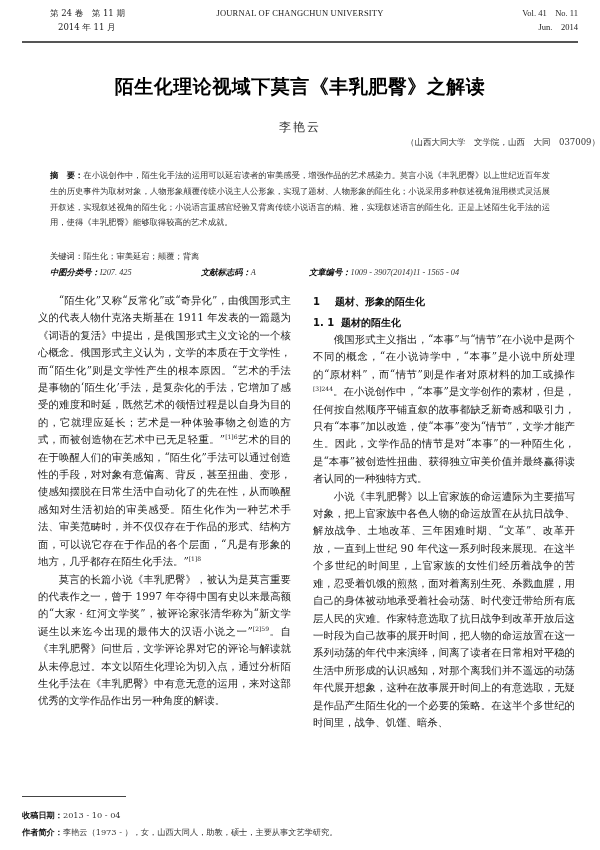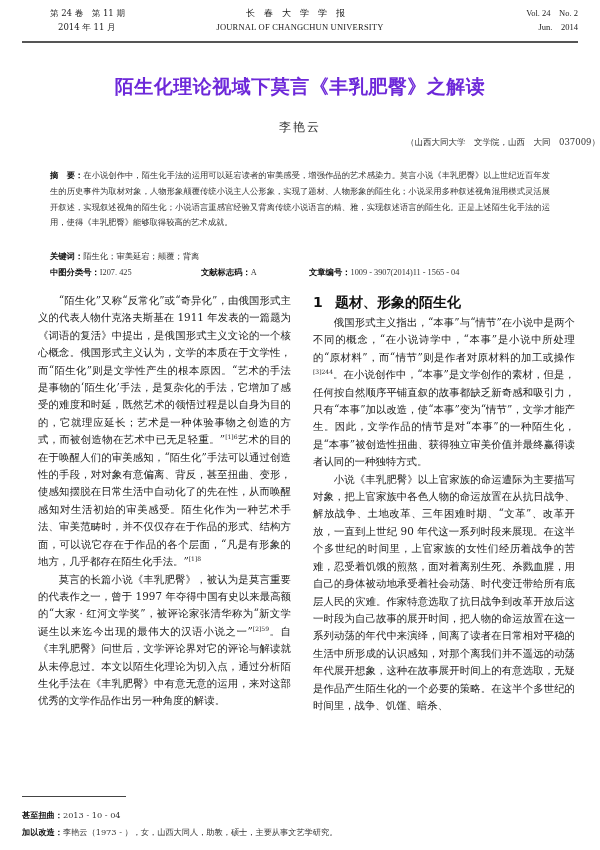--- a/index.html
+++ b/index.html
@@ -10,62 +10,61 @@
   }
   .hdr { position: absolute; left: 22px; right: 22px; top: 6px; height: 34px; }
   .hdr-left { position: absolute; left: 0; top: 0; font-size: 8.5px; line-height: 14px; margin-left: 28px; }
   .hdr-left .l2 { padding-left: 8px; }
   .hdr-center { position: absolute; left: 0; right: 0; top: 0; text-align: center; font-size: 8.5px; line-height: 14px; }
   .hdr-center .cn { letter-spacing: 9px; font-size: 9px; }
   .hdr-center .en { font-family: "Liberation Serif", serif; font-size: 8.5px; letter-spacing: 0.2px; }
   .hdr-right { position: absolute; right: 0; top: 0; text-align: right; font-family: "Liberation Serif", serif; font-size: 8.5px; line-height: 14px; }
   .hdr-rule { position: absolute; left: 22px; right: 22px; top: 41px; height: 2px; background: #555; }
 
-  .title { position: absolute; left: 0; right: 0; top: 74px; text-align: center; font-family: "DejaVu Sans", sans-serif; font-weight: bold; font-size: 19px; letter-spacing: 0.5px; color: #6d28d9; }
+  .title { position: absolute; left: 0; right: 0; top: 74px; text-align: center; font-family: "DejaVu Sans", sans-serif; font-weight: bold; font-size: 19px; letter-spacing: 0.5px; color: #000000; }
   .author { position: absolute; left: 0; right: 0; top: 119px; text-align: center; font-size: 12px; letter-spacing: 2px; color: #333; }
   .affil { position: absolute; left: 0; right: 0; top: 137px; text-align: right; font-size: 8.5px; color: #333; }
 
   .abstract { position: absolute; left: 50px; right: 50px; top: 168px; font-size: 8.3px; line-height: 15.8px; color: #333; text-align: justify; }
   .abstract .lbl { font-family: "DejaVu Sans", sans-serif; font-weight: bold; color: #111; }
   .kw { position: absolute; left: 50px; right: 50px; top: 249px; font-size: 8.3px; line-height: 14px; color: #333; }
-  .kw .lbl { font-family: "DejaVu Sans", sans-serif; font-weight: bold; color: #111; }
+  .kw .lbl { font-family: "DejaVu Sans", sans-serif; font-weight: normal; color: #111; }
   .cls { position: absolute; left: 50px; right: 50px; top: 265px; font-size: 8.3px; line-height: 14px; color: #333; font-family: "Liberation Serif", serif; }
   .cls .lbl { font-family: "DejaVu Sans", sans-serif; font-weight: bold; color: #111; }
-  .cls span.item { display: inline-block; }
+  .cls span.item { display: inline-block; font-style: italic; }
   .cls .i1 { width: 120px; }
   .cls .i2 { width: 108px; margin-left: 31px; }
 
   .col { position: absolute; top: 292px; font-size: 10.4px; line-height: 17.4px; color: #222; text-align: justify; }
   .col-left { left: 38px; width: 253px; }
   .col-right { left: 313px; width: 262px; }
   .col p { margin: 0; text-indent: 2em; }
   sup { font-size: 6px; vertical-align: 4px; line-height: 0; }
-  .h1 { font-family: "DejaVu Sans", sans-serif; font-weight: bold; font-size: 14px; line-height: 20px; margin: 0 0 2px 0; color: #111; }
+  .h1 { font-family: "DejaVu Sans", sans-serif; font-weight: bold; font-size: 10px; line-height: 20px; margin: 0 0 2px 0; color: #111; }
   .h1 .num { display: inline-block; width: 22px; }
   .h2 { font-family: "DejaVu Sans", sans-serif; font-weight: bold; font-size: 10px; line-height: 17px; margin: 0; color: #111; }
   .h2 .num { display: inline-block; width: 28px; }
 
   .foot-rule { position: absolute; left: 22px; top: 796px; width: 104px; height: 1px; background: #444; }
   .foot { position: absolute; left: 22px; right: 22px; top: 807px; font-size: 8.2px; line-height: 17px; color: #333; }
   .foot .lbl { font-family: "DejaVu Sans", sans-serif; font-weight: bold; color: #111; }
 </style>
 </head>
 <body>
 
 <div class="hdr">
   <div class="hdr-left">
     <div>第 24 卷　第 11 期</div>
     <div class="l2">2014 年 11 月</div>
   </div>
   <div class="hdr-center">
-    <div class="cn">长春大学学报</div>
     <div class="en">JOURNAL OF CHANGCHUN UNIVERSITY</div>
   </div>
   <div class="hdr-right">
-    <div>Vol. 24　No. 2</div>
+    <div>Vol. 41　No. 11</div>
     <div>Jun.　2014</div>
   </div>
 </div>
 <div class="hdr-rule"></div>
 
 <div class="title">陌生化理论视域下莫言《丰乳肥臀》之解读</div>
 <div class="author">李艳云</div>
 <div class="affil">（山西大同大学　文学院，山西　大同　037009）</div>
 
 <div class="abstract">
@@ -80,21 +79,22 @@
   <span class="item i1"><span class="lbl">中图分类号：</span><span>I207. 425</span></span><span class="item i2"><span class="lbl">文献标志码：</span><span>A</span></span><span class="item"><span class="lbl">文章编号：</span><span>1009 - 3907(2014)11 - 1565 - 04</span></span>
 </div>
 
 <div class="col col-left">
   <p><span>“陌生化”又称“反常化”或“奇异化”，由俄国形式主义的代表人物什克洛夫斯基在 1911 年发表的一篇题为《词语的复活》中提出，是俄国形式主义文论的一个核心概念。俄国形式主义认为，文学的本质在于文学性，而“陌生化”则是文学性产生的根本原因。“艺术的手法是事物的‘陌生化’手法，是复杂化的手法，它增加了感受的难度和时延，既然艺术的领悟过程是以自身为目的的，它就理应延长；艺术是一种体验事物之创造的方式，而被创造物在艺术中已无足轻重。”</span><sup>[1]6</sup><span>艺术的目的在于唤醒人们的审美感知，“陌生化”手法可以通过创造性的手段，对对象有意偏离、背反，甚至扭曲、变形，使感知摆脱在日常生活中自动化了的先在性，从而唤醒感知对生活初始的审美感受。陌生化作为一种艺术手法、审美范畴时，并不仅仅存在于作品的形式、结构方面，可以说它存在于作品的各个层面，“凡是有形象的地方，几乎都存在陌生化手法。”</span><sup>[1]8</sup></p>
   <p><span>莫言的长篇小说《丰乳肥臀》，被认为是莫言重要的代表作之一，曾于 1997 年夺得中国有史以来最高额的“大家 · 红河文学奖”，被评论家张清华称为“新文学诞生以来迄今出现的最伟大的汉语小说之一”</span><sup>[2]59</sup><span>。自《丰乳肥臀》问世后，文学评论界对它的评论与解读就从未停息过。本文以陌生化理论为切入点，通过分析陌生化手法在《丰乳肥臀》中有意无意的运用，来对这部优秀的文学作品作出另一种角度的解读。</span></p>
 </div>
 
 <div class="col col-right">
   <div class="h1"><span class="num">1</span><span>题材、形象的陌生化</span></div>
+  <div class="h2"><span class="num">1. 1</span><span>题材的陌生化</span></div>
   <p><span>俄国形式主义指出，“本事”与“情节”在小说中是两个不同的概念，“在小说诗学中，“本事”是小说中所处理的“原材料”，而“情节”则是作者对原材料的加工或操作</span><sup>[3]244</sup><span>。在小说创作中，“本事”是文学创作的素材，但是，任何按自然顺序平铺直叙的故事都缺乏新奇感和吸引力，只有“本事”加以改造，使“本事”变为“情节”，文学才能产生。因此，文学作品的情节是对“本事”的一种陌生化，是“本事”被创造性扭曲、获得独立审美价值并最终赢得读者认同的一种独特方式。</span></p>
   <p>小说《丰乳肥臀》以上官家族的命运遭际为主要描写对象，把上官家族中各色人物的命运放置在从抗日战争、解放战争、土地改革、三年困难时期、“文革”、改革开放，一直到上世纪 90 年代这一系列时段来展现。在这半个多世纪的时间里，上官家族的女性们经历着战争的苦难，忍受着饥饿的煎熬，面对着离别生死、杀戮血腥，用自己的身体被动地承受着社会动荡、时代变迁带给所有底层人民的灾难。作家特意选取了抗日战争到改革开放后这一时段为自己故事的展开时间，把人物的命运放置在这一系列动荡的年代中来演绎，间离了读者在日常相对平稳的生活中所形成的认识感知，对那个离我们并不遥远的动荡年代展开想象，这种在故事展开时间上的有意选取，无疑是作品产生陌生化的一个必要的策略。在这半个多世纪的时间里，战争、饥馑、暗杀、</p>
 </div>
 
 <div class="foot-rule"></div>
 <div class="foot">
-  <div><span class="lbl">甚至扭曲：</span><span>2013 - 10 - 04</span></div>
-  <div><span class="lbl">加以改造：</span><span>李艳云（1973 - ），女，山西大同人，助教，硕士，主要从事文艺学研究。</span></div>
+  <div><span class="lbl">收稿日期：</span><span>2013 - 10 - 04</span></div>
+  <div><span class="lbl">作者简介：</span><span>李艳云（1973 - ），女，山西大同人，助教，硕士，主要从事文艺学研究。</span></div>
 </div>
 
 </body></html>

